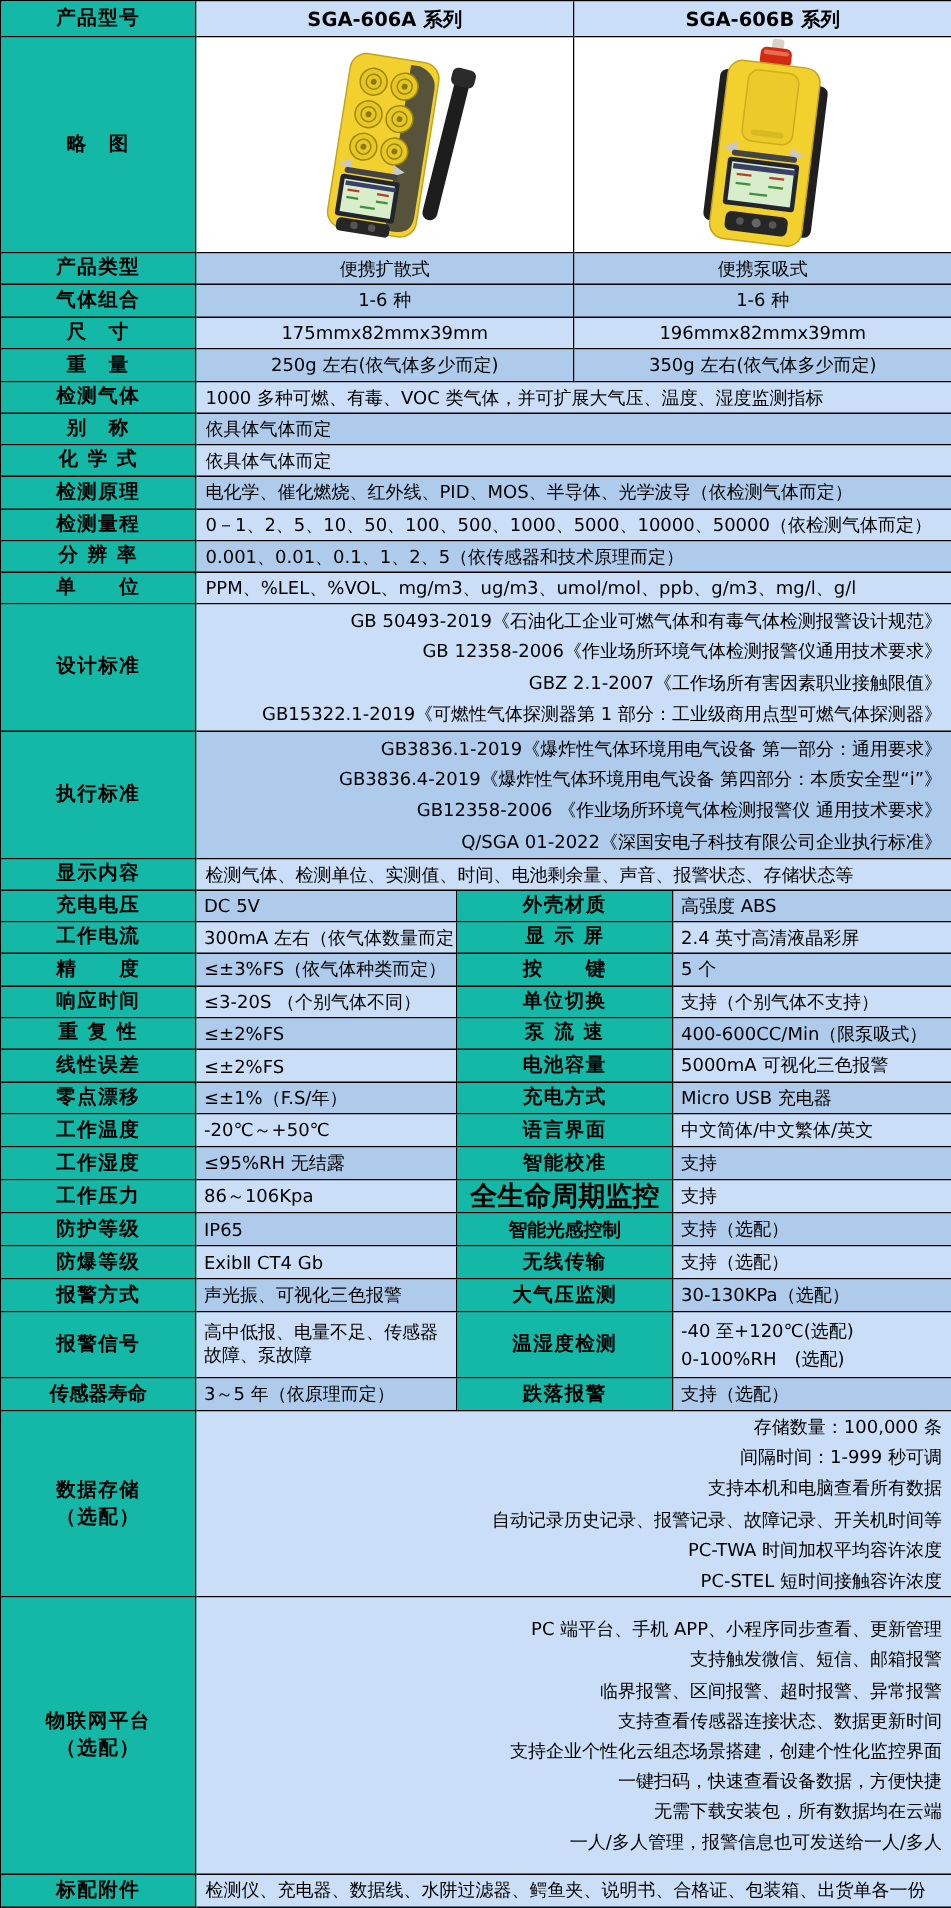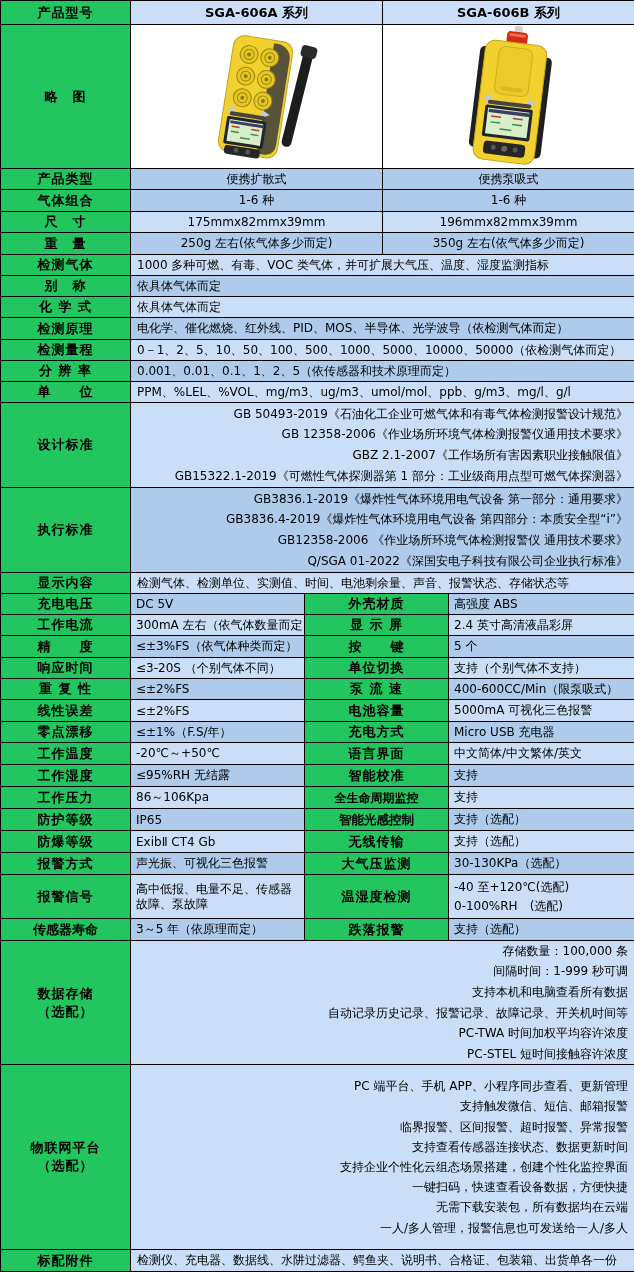--- a/index.html
+++ b/index.html
@@ -9,29 +9,29 @@
   .cell{box-sizing:border-box;border-right:1.5px solid #000;border-bottom:1.5px solid #000;
         display:flex;align-items:center;overflow:hidden;}
   
   .w-label{width:130px;flex:0 0 130px;}
   .w-half{width:252px;flex:0 0 252px;}
   .w-full{width:504px;flex:0 0 504px;}
   .w-v1{width:174px;flex:0 0 174px;}
   .w-l2{width:144px;flex:0 0 144px;}
   .w-v2{width:186px;flex:0 0 186px;}
   
-  .lbl{background:#22c55e;font-weight:bold;font-size:13px;justify-content:center;text-align:center;letter-spacing:1px;line-height:16px;}
+  .lbl{background:#14b8a6;font-weight:bold;font-size:13px;justify-content:center;text-align:center;letter-spacing:1px;line-height:16px;}
   .light{background:#CADFF7;}
   .mid{background:#AECBEC;}
   .white{background:#ffffff;}
   
   .val{font-size:12px;padding:0 6px;white-space:nowrap;}
   .val-c{justify-content:center;text-align:center;padding:0 2px;}
   .val-s{font-size:12px;padding:0 5px;white-space:nowrap;}
-  .wrap{white-space:normal;line-height:15px;}
+  .wrap{white-space:normal;line-height:15px;font-family:Liberation Mono, monospace;}
   .hdr{font-size:13px;font-weight:bold;justify-content:center;}
   .stack{flex-direction:column;align-items:flex-end;justify-content:center;padding:2px 6px;}
   .stack div{line-height:20.6px;font-size:12px;white-space:nowrap;}
   .stack9 div{line-height:20.2px;}
   .lblstack{flex-direction:column;align-items:center;justify-content:center;}
   .lblstack div{line-height:18px;}
 </style>
 </head>
 <body>
 
@@ -259,21 +259,21 @@
   </div>
   <div class="row" style="height:22px">
     <div class="cell lbl w-label">工作湿度</div>
     <div class="cell mid w-v1 val-s">≤95%RH 无结露</div>
     <div class="cell lbl w-l2">智能校准</div>
     <div class="cell mid w-v2 val-s">支持</div>
   </div>
   <div class="row" style="height:22px">
     <div class="cell lbl w-label">工作压力</div>
     <div class="cell light w-v1 val-s">86～106Kpa</div>
-    <div class="cell lbl w-l2" style="letter-spacing:0;font-size:12px">全生命周期监控</div>
+    <div class="cell lbl w-l2" style="letter-spacing:0;font-size:18px">全生命周期监控</div>
     <div class="cell light w-v2 val-s">支持</div>
   </div>
   <div class="row" style="height:22px">
     <div class="cell lbl w-label">防护等级</div>
     <div class="cell mid w-v1 val-s">IP65</div>
     <div class="cell lbl w-l2" style="letter-spacing:0;font-size:12.5px">智能光感控制</div>
     <div class="cell mid w-v2 val-s">支持（选配）</div>
   </div>
   <div class="row" style="height:22px">
     <div class="cell lbl w-label">防爆等级</div>

